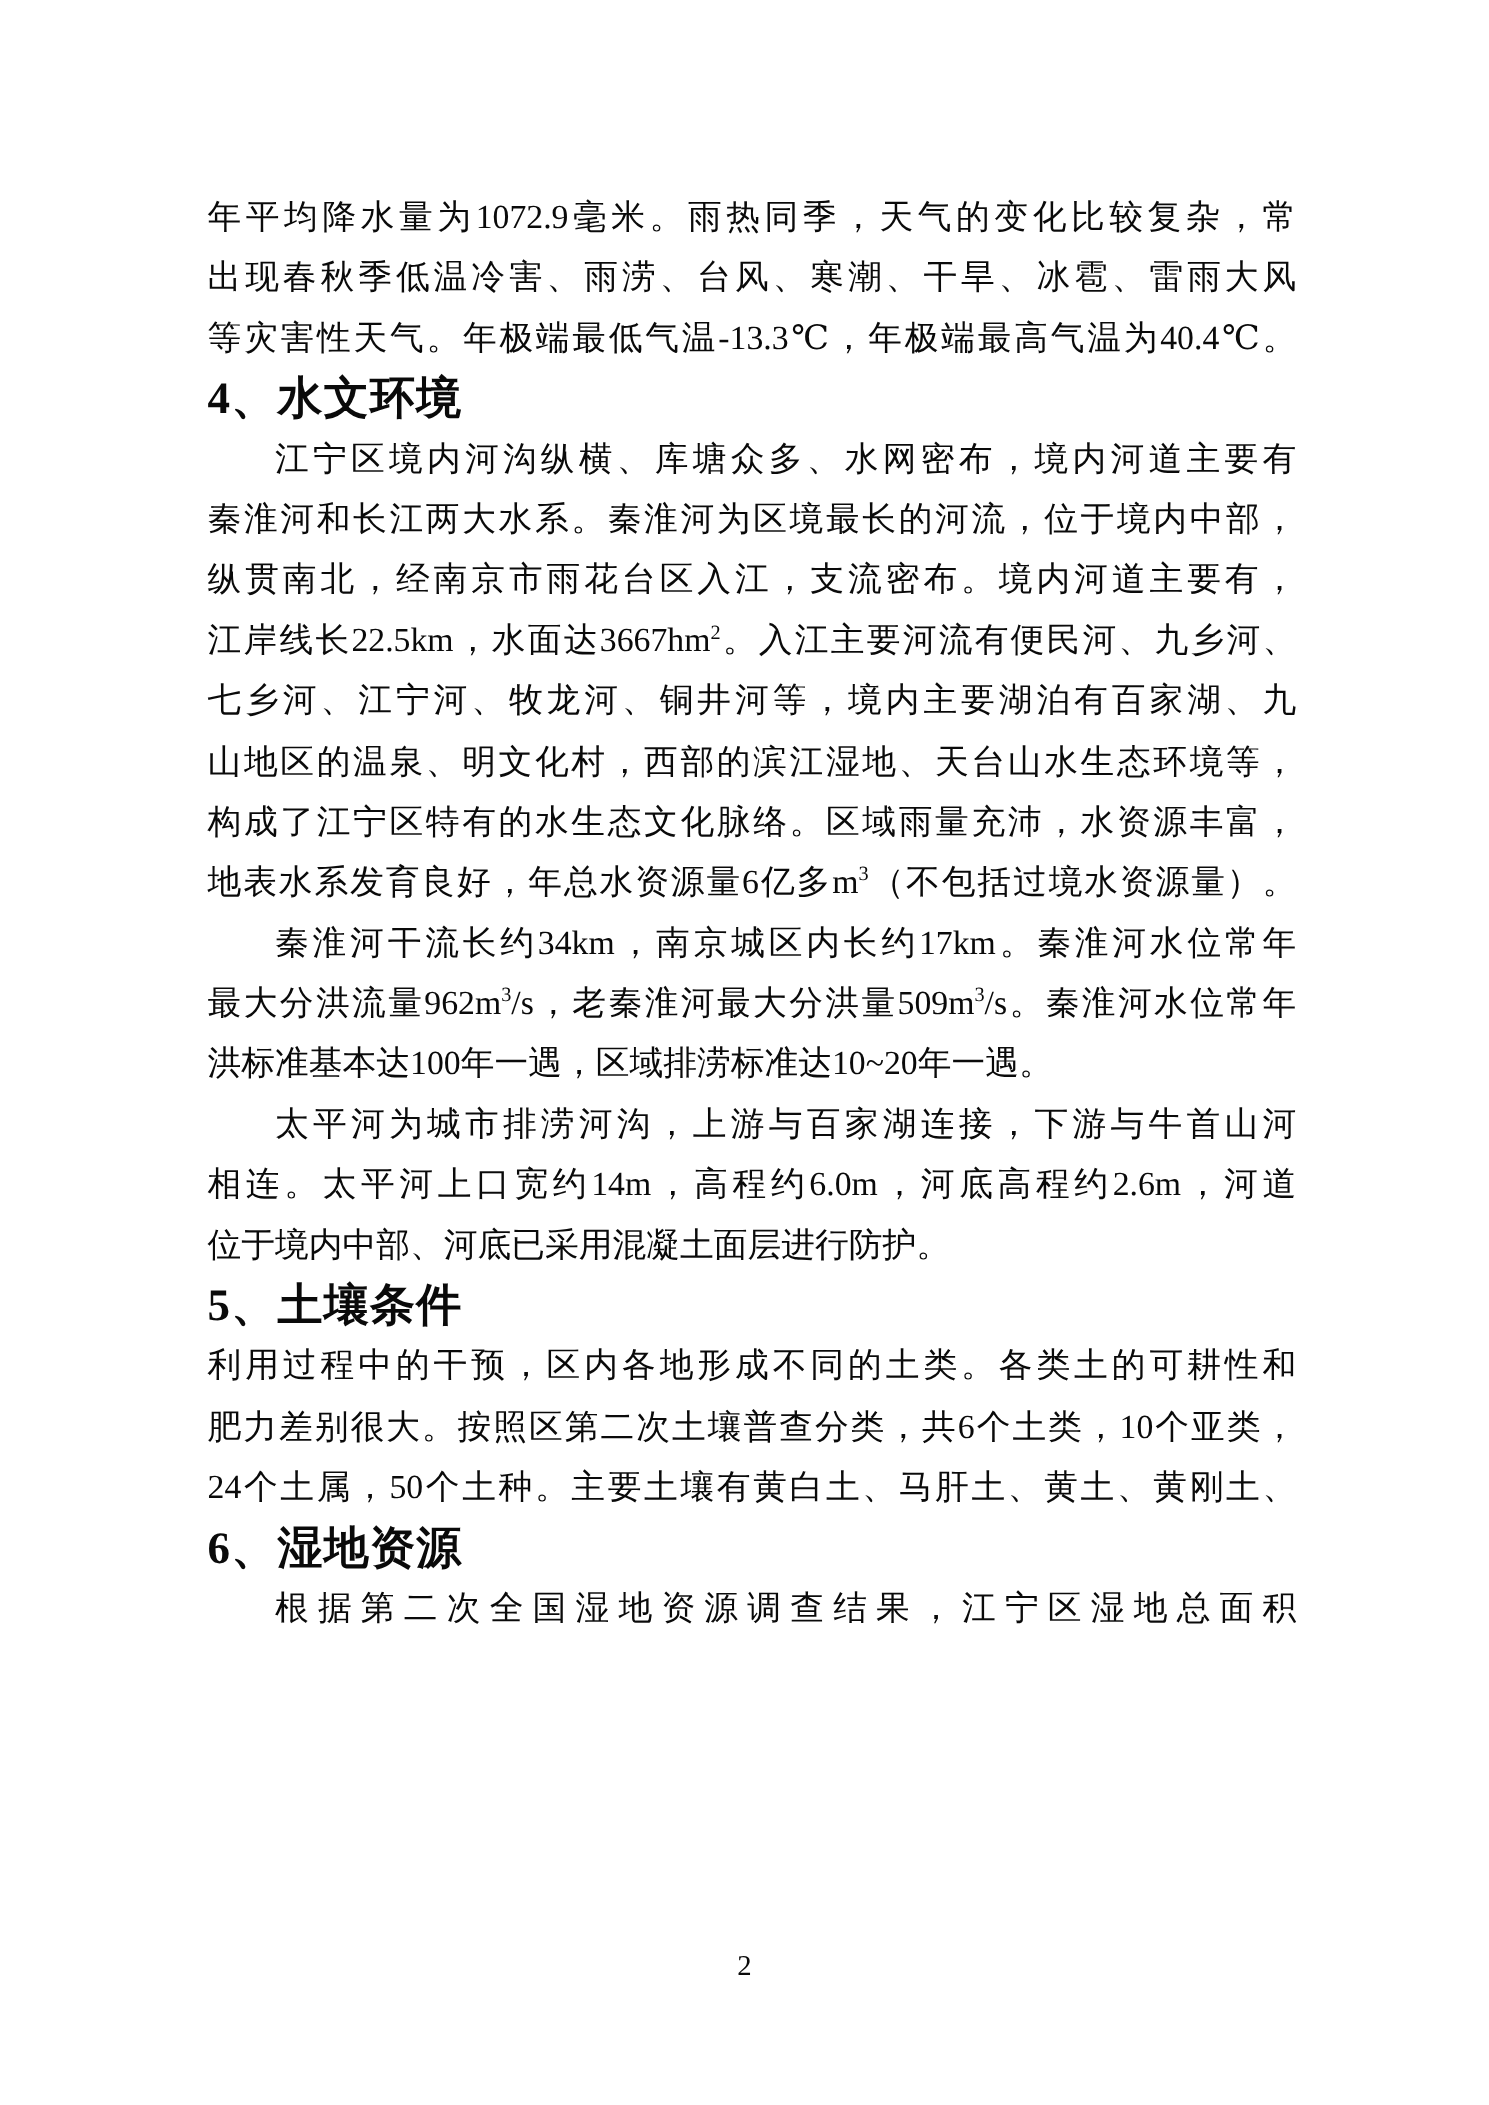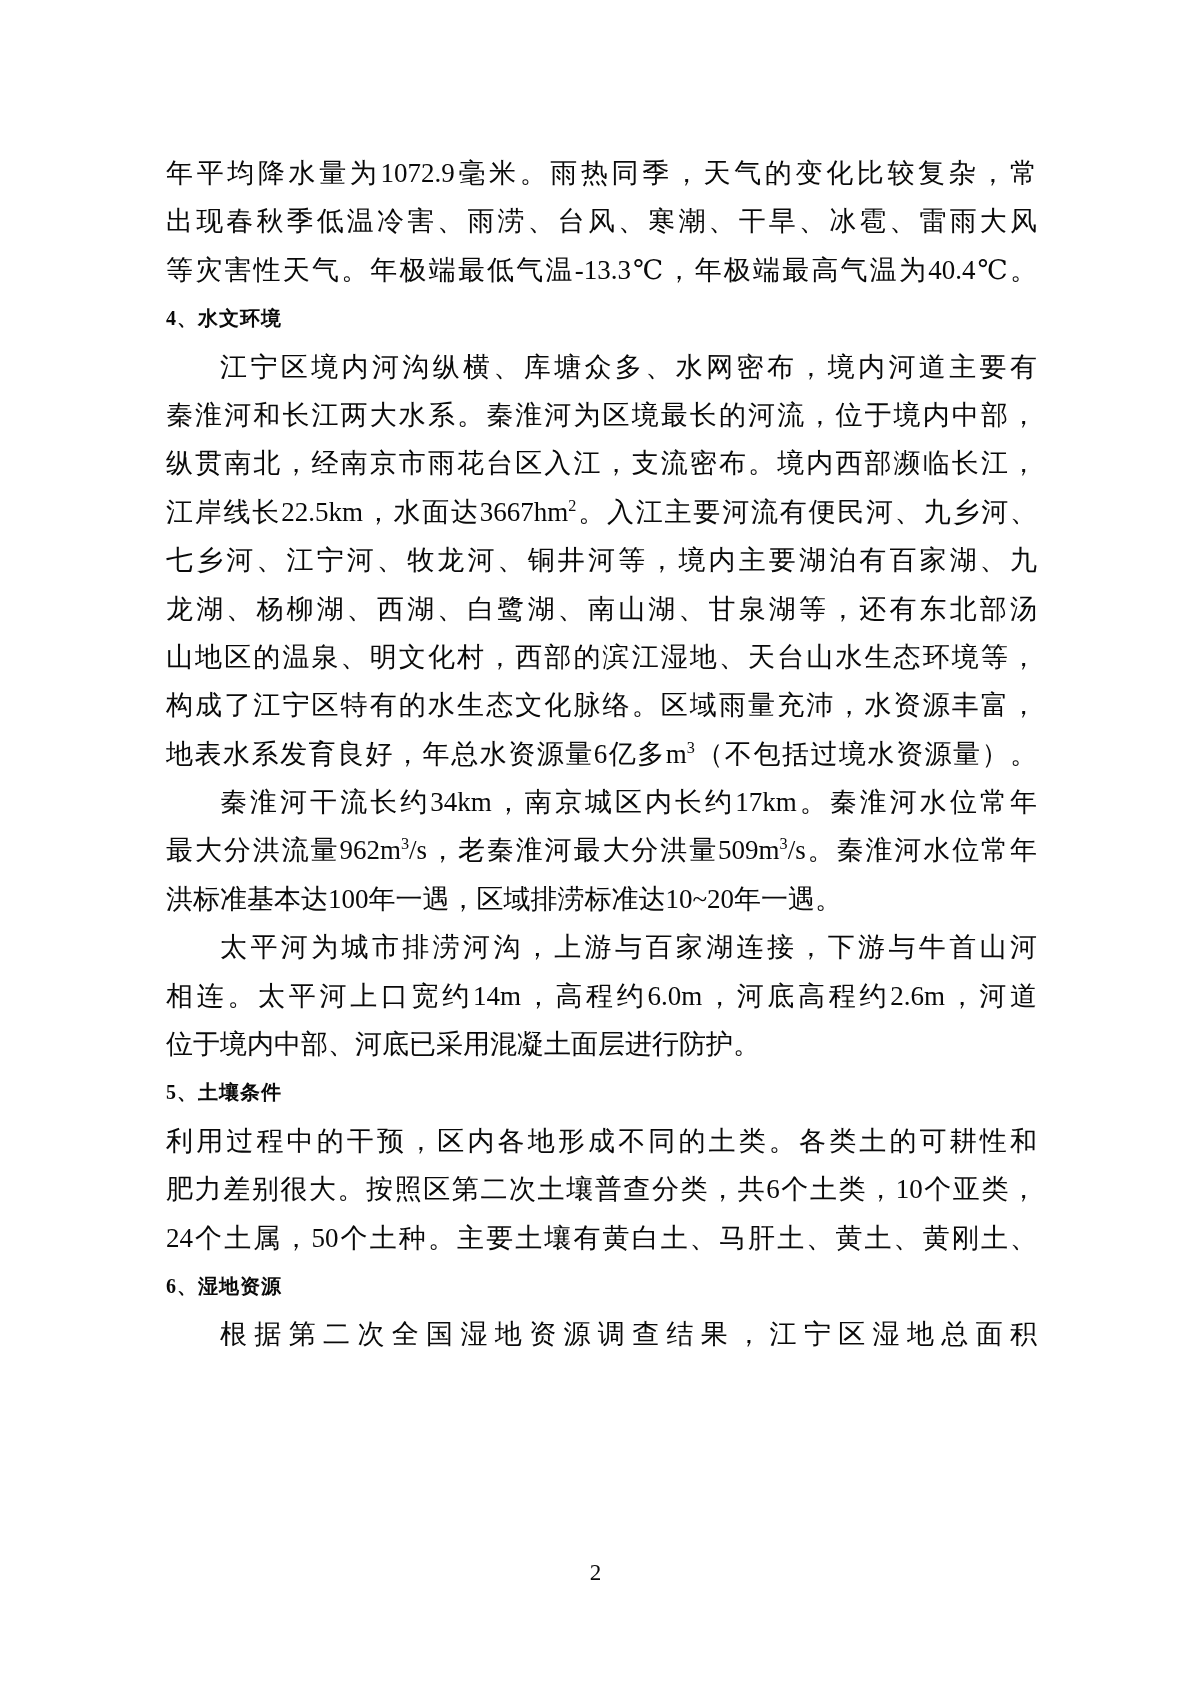--- a/index.html
+++ b/index.html
@@ -33,21 +33,21 @@
   .line.justify {
     text-align: justify;
     text-align-last: justify;
     text-justify: inter-character;
   }
   .line.indent {
     text-indent: 2em;
   }
   .line.heading {
     font-weight: 700;
-    font-size: 20px;
+    font-size: 36px;
     letter-spacing: 1px;
   }
   .line sup {
     font-size: 0.6em;
     line-height: 0;
     vertical-align: super;
   }
   .page-footer {
     position: absolute;
     left: 0;
@@ -62,24 +62,23 @@
 <body>
 
 <div class="page">
   <div class="content">
       <div class="line justify"><span>年平均降水量为1072.9毫米。雨热同季，天气的变化比较复杂，常</span></div>
       <div class="line justify"><span>出现春秋季低温冷害、雨涝、台风、寒潮、干旱、冰雹、雷雨大风</span></div>
       <div class="line justify"><span>等灾害性天气。年极端最低气温-13.3℃，年极端最高气温为40.4℃。</span></div>
       <div class="line heading"><span>4、水文环境</span></div>
       <div class="line indent justify"><span>江宁区境内河沟纵横、库塘众多、水网密布，境内河道主要有</span></div>
       <div class="line justify"><span>秦淮河和长江两大水系。秦淮河为区境最长的河流，位于境内中部，</span></div>
-      <div class="line justify"><span>纵贯南北，经南京市雨花台区入江，支流密布。境内西部濒临长江，</span></div>
+      <div class="line justify"><span>纵贯南北，经南京市雨花台区入江，支流密布。境内河道主要有，</span></div>
       <div class="line justify"><span>江岸线长22.5km，水面达3667hm</span><sup>2</sup><span>。入江主要河流有便民河、九乡河、</span></div>
       <div class="line justify"><span>七乡河、江宁河、牧龙河、铜井河等，境内主要湖泊有百家湖、九</span></div>
-      <div class="line justify"><span>龙湖、杨柳湖、西湖、白鹭湖、南山湖、甘泉湖等，还有东北部汤</span></div>
       <div class="line justify"><span>山地区的温泉、明文化村，西部的滨江湿地、天台山水生态环境等，</span></div>
       <div class="line justify"><span>构成了江宁区特有的水生态文化脉络。区域雨量充沛，水资源丰富，</span></div>
       <div class="line justify"><span>地表水系发育良好，年总水资源量6亿多m</span><sup>3</sup><span>（不包括过境水资源量）。</span></div>
       <div class="line indent justify"><span>秦淮河干流长约34km，南京城区内长约17km。秦淮河水位常年</span></div>
       <div class="line justify"><span>最大分洪流量962m</span><sup>3</sup><span>/s，老秦淮河最大分洪量509m</span><sup>3</sup><span>/s。秦淮河水位常年</span></div>
       <div class="line"><span>洪标准基本达100年一遇，区域排涝标准达10~20年一遇。</span></div>
       <div class="line indent justify"><span>太平河为城市排涝河沟，上游与百家湖连接，下游与牛首山河</span></div>
       <div class="line justify"><span>相连。太平河上口宽约14m，高程约6.0m，河底高程约2.6m，河道</span></div>
       <div class="line"><span>位于境内中部、河底已采用混凝土面层进行防护。</span></div>
       <div class="line heading"><span>5、土壤条件</span></div>

